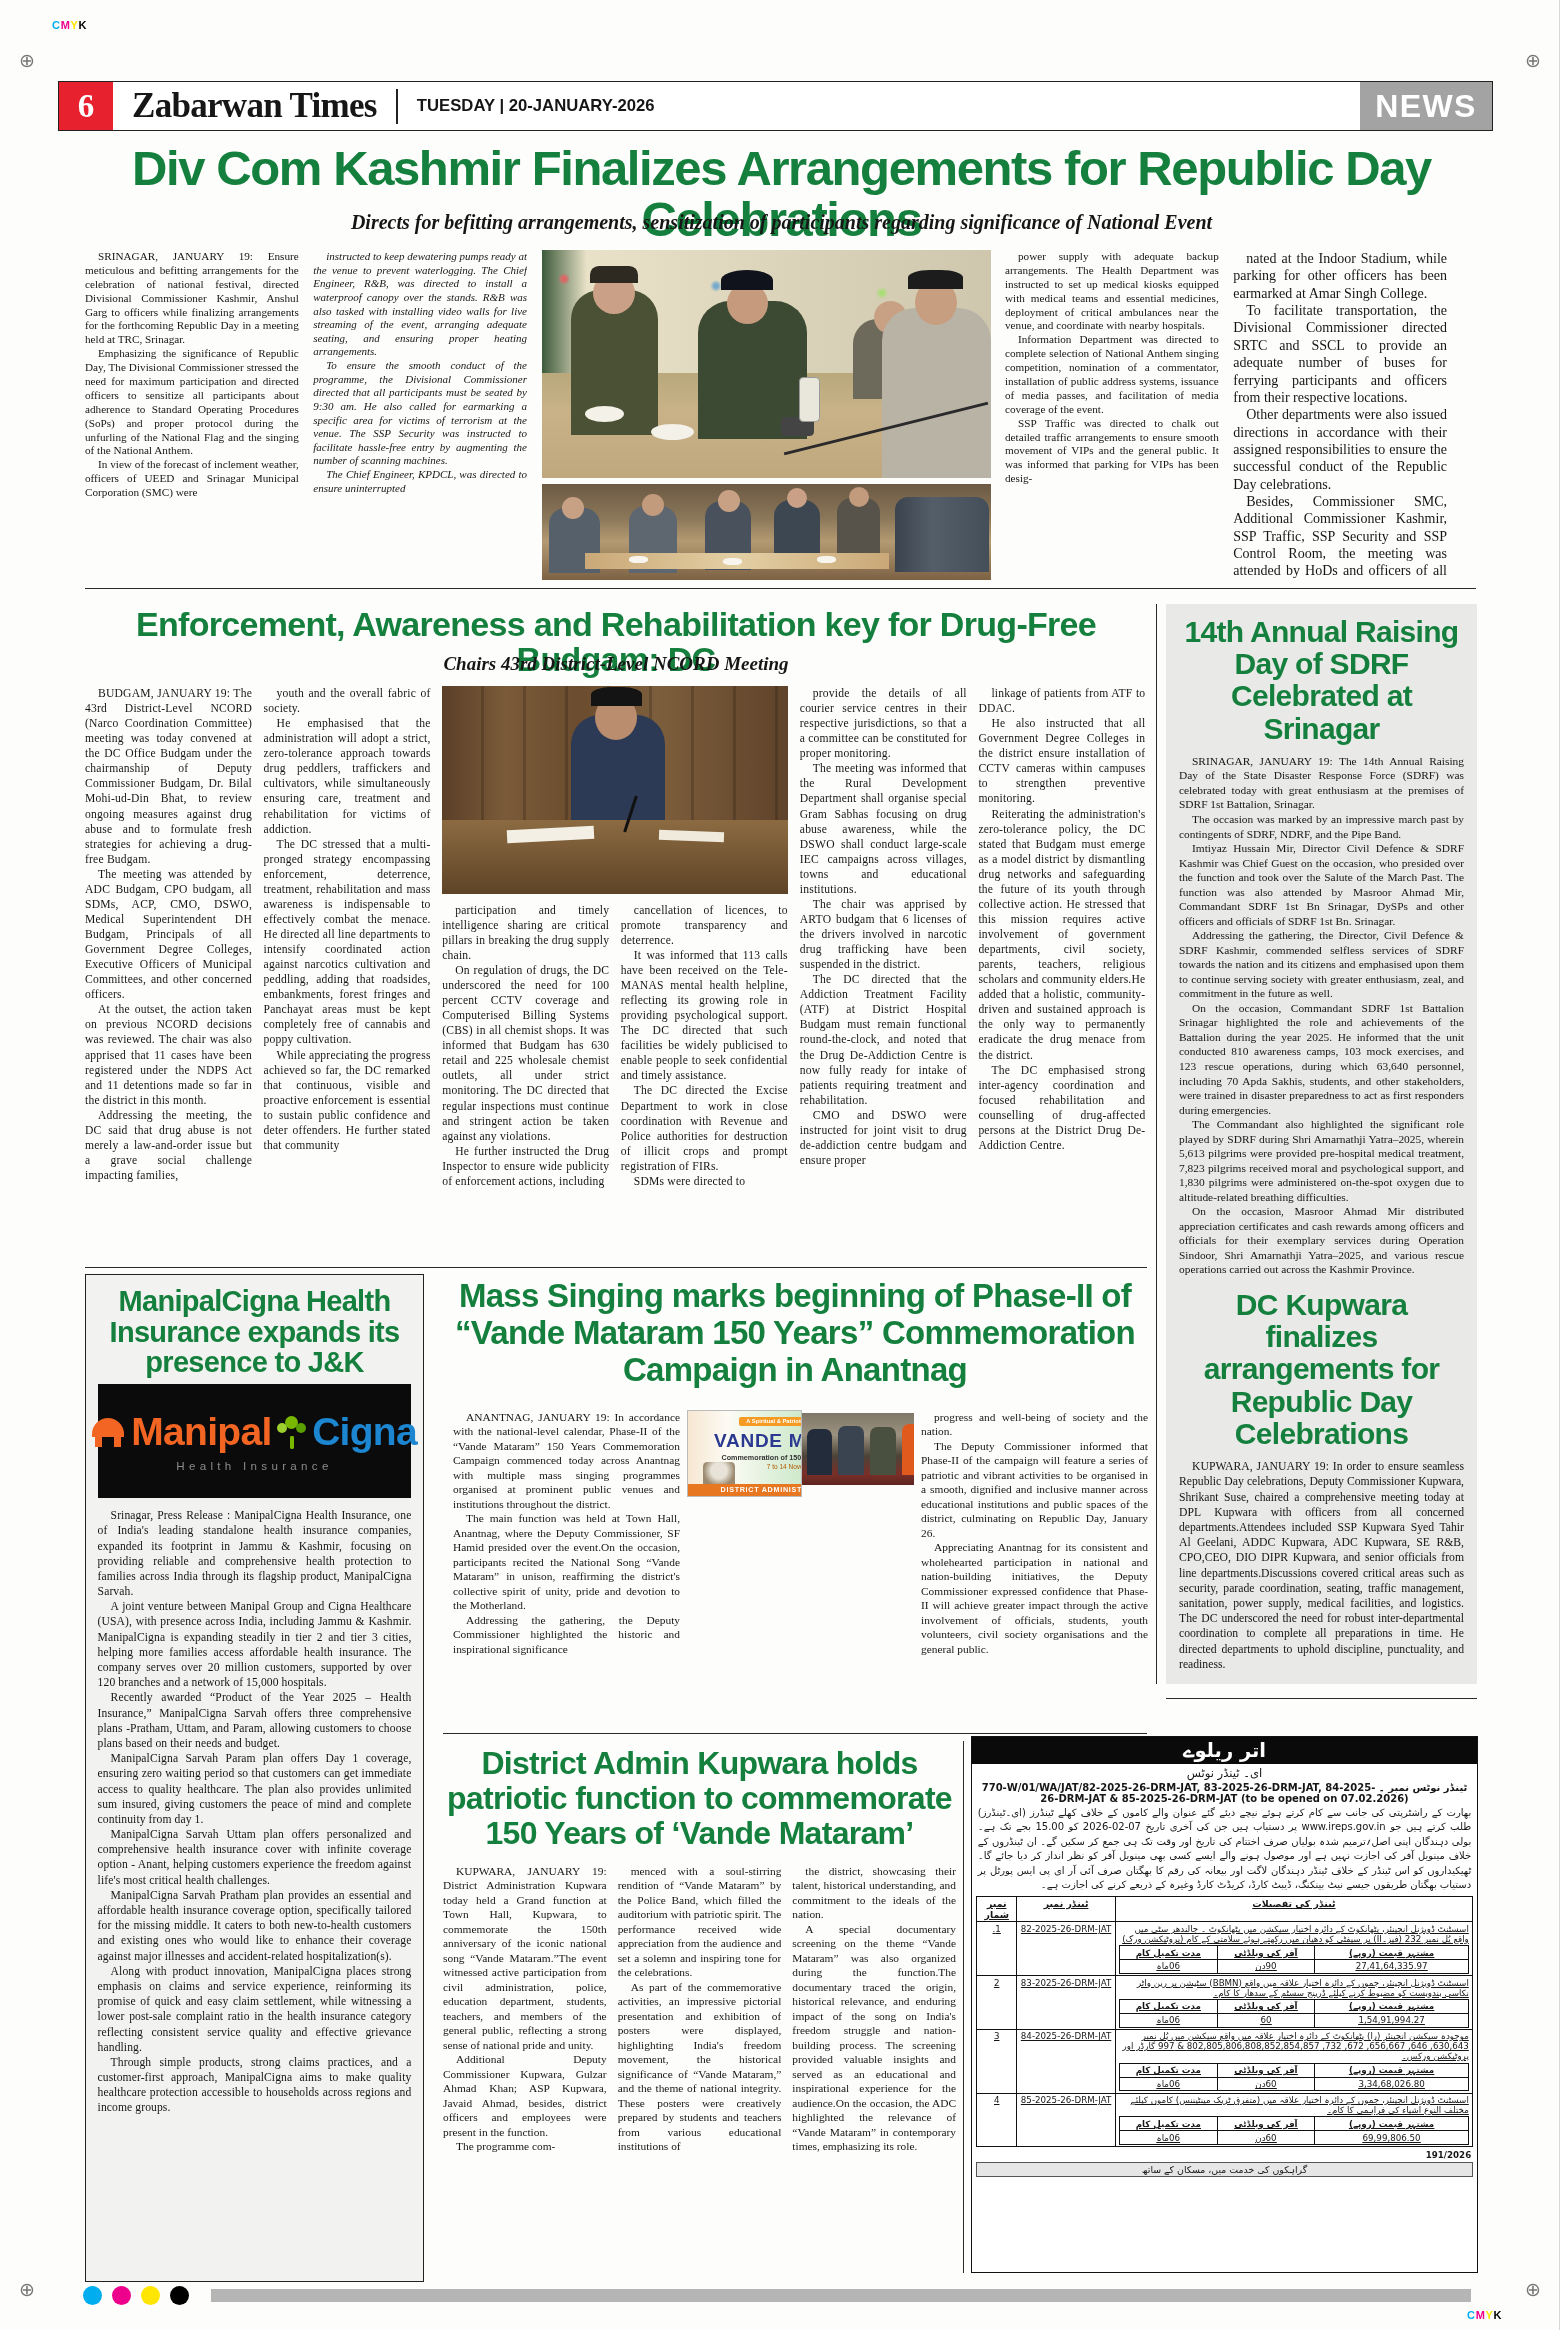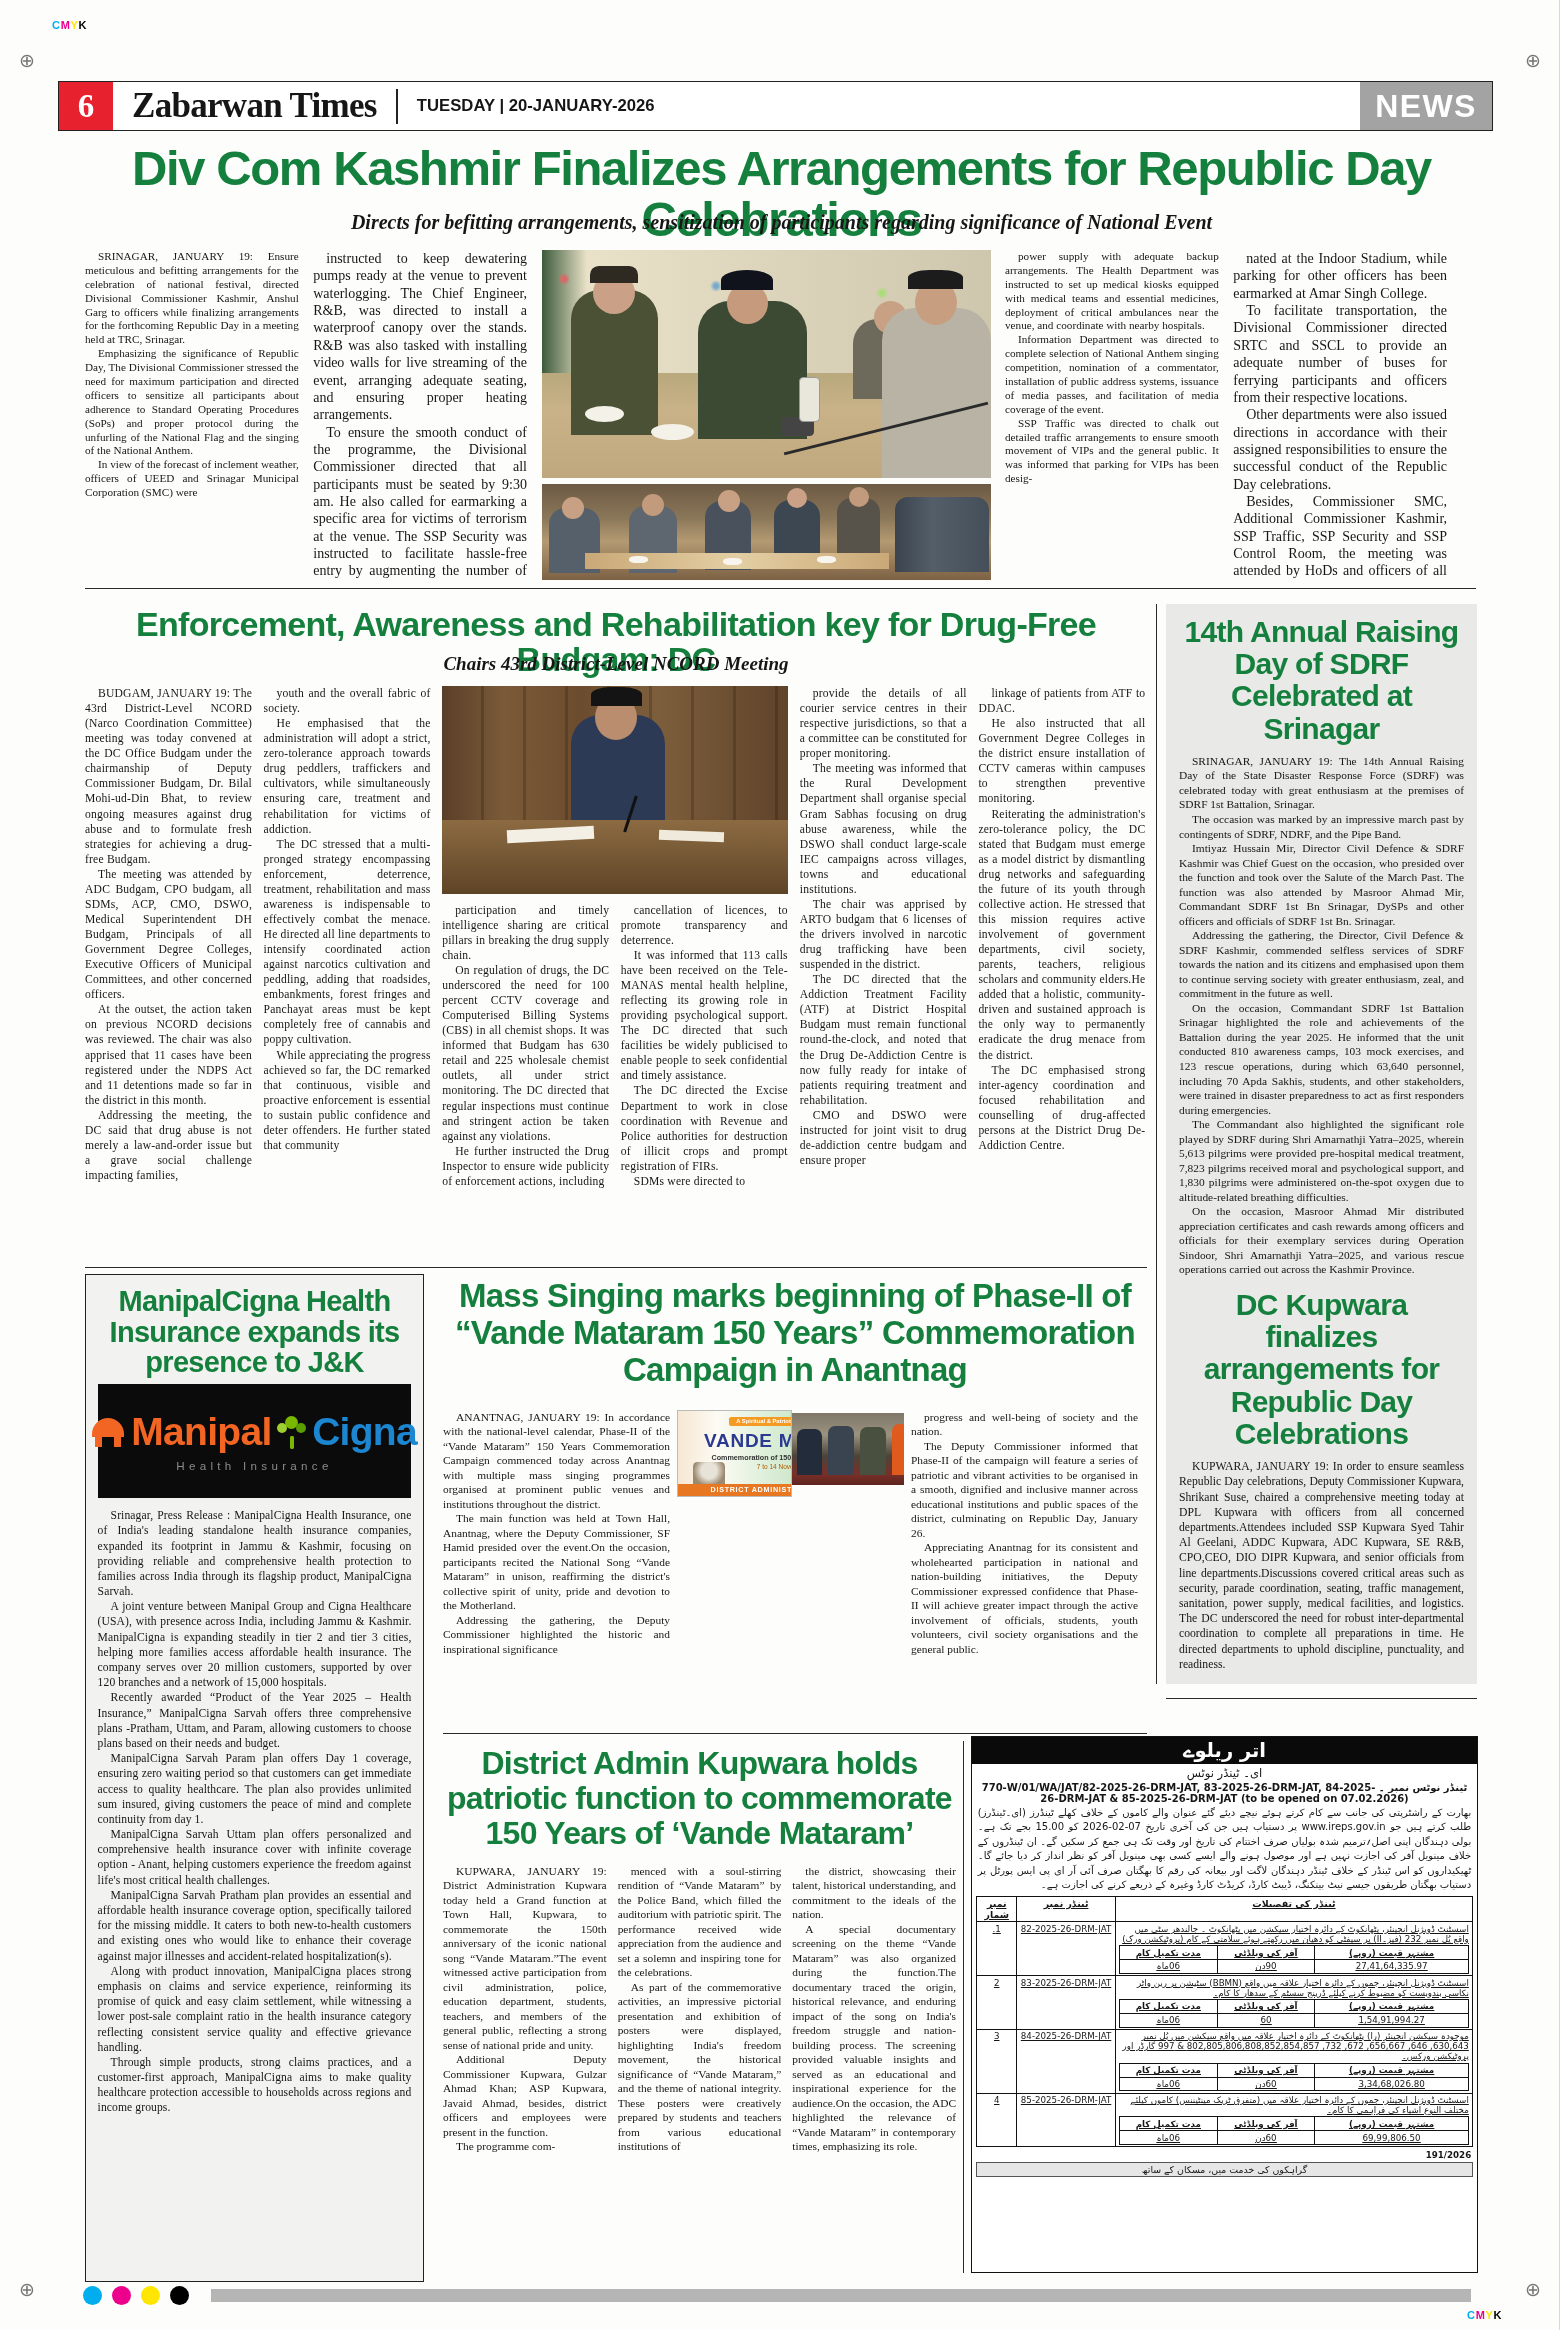--- a/index.html
+++ b/index.html
@@ -89,21 +89,21 @@
 
   <div class="abs headline" style="left:65px;top:143px;width:1433px;font-size:49px;">Div Com Kashmir Finalizes Arrangements for Republic Day Celebrations</div>
   <div class="abs kicker" style="left:65px;top:211px;width:1433px;font-size:20px;">Directs for befitting arrangements, sensitization of participants regarding significance of National Event</div>
 
   <div class="abs cols" style="left:85px;top:250px;width:1362px;height:332px;gap:14.5px;">
     <div class="col body-text" style="width:214px;font-size:11.2px;line-height:1.24;">
         <p>SRINAGAR, JANUARY 19: Ensure meticulous and befitting arrangements for the celebration of national festival, directed Divisional Commissioner Kashmir, Anshul Garg to officers while finalizing arrangements for the forthcoming Republic Day in a meeting held at TRC, Srinagar.</p>
         <p>Emphasizing the significance of Republic Day, The Divisional Commissioner stressed the need for maximum participation and directed officers to sensitize all participants about adherence to Standard Operating Procedures (SoPs) and proper protocol during the unfurling of the National Flag and the singing of the National Anthem.</p>
         <p>In view of the forecast of inclement weather, officers of UEED and Srinagar Municipal Corporation (SMC) were</p>
       </div>
-    <div class="col body-text" style="width:214px;font-size:14px;line-height:1.24;">
+    <div class="col body-text" style="width:214px;font-size:11px;line-height:1.24;font-style:italic;">
         <p>instructed to keep dewatering pumps ready at the venue to prevent waterlogging. The Chief Engineer, R&amp;B, was directed to install a waterproof canopy over the stands. R&amp;B was also tasked with installing video walls for live streaming of the event, arranging adequate seating, and ensuring proper heating arrangements.</p>
         <p>To ensure the smooth conduct of the programme, the Divisional Commissioner directed that all participants must be seated by 9:30 am. He also called for earmarking a specific area for victims of terrorism at the venue. The SSP Security was instructed to facilitate hassle-free entry by augmenting the number of scanning machines.</p>
         <p>The Chief Engineer, KPDCL, was directed to ensure uninterrupted</p>
       </div>
 
     <div style="width:449px;display:flex;flex-direction:column;gap:5.8px;">
       <div class="photo" style="width:449px;height:228px;background:linear-gradient(180deg,#c9b98a 0%,#b9a97c 55%,#c9b288 70%,#bfa87e 100%);">
         <div class="fig" style="left:0;top:0;width:449px;height:123px;background:
           radial-gradient(10px 10px at 22px 29px,#d66 20%,transparent 60%),
           radial-gradient(10px 10px at 87px 65px,#dc7 20%,transparent 60%),
@@ -267,21 +267,21 @@
         <p>ManipalCigna Sarvah Param plan offers Day 1 coverage, ensuring zero waiting period so that customers can get immediate access to quality healthcare. The plan also provides unlimited sum insured, giving customers the peace of mind and complete continuity from day 1.</p>
         <p>ManipalCigna Sarvah Uttam plan offers personalized and comprehensive health insurance cover with infinite coverage option - Anant, helping customers experience the freedom against life's most critical health challenges.</p>
         <p>ManipalCigna Sarvah Pratham plan provides an essential and affordable health insurance coverage option, specifically tailored for the missing middle. It caters to both new-to-health customers and existing ones who would like to enhance their coverage against major illnesses and accident-related hospitalization(s).</p>
         <p>Along with product innovation, ManipalCigna places strong emphasis on claims and service experience, reinforming its promise of quick and easy claim settlement, while witnessing a lower post-sale complaint ratio in the health insurance category reflecting consistent service quality and effective grievance handling.</p>
         <p>Through simple products, strong claims practices, and a customer-first approach, ManipalCigna aims to make quality healthcare protection accessible to households across regions and income groups.</p>
       </div>
   </div>
 
   <div class="abs headline" style="left:443px;top:1278px;width:704px;font-size:33px;letter-spacing:-0.7px;line-height:1.12;">Mass Singing marks beginning of Phase-II of “Vande Mataram 150 Years” Commemoration Campaign in Anantnag</div>
 
-  <div class="abs cols" style="left:443px;top:1410px;width:704px;height:317px;gap:7px;">
+  <div class="abs cols" style="left:453px;top:1410px;width:704px;height:317px;gap:7px;">
     <div class="col body-text" style="width:227px;font-size:11.4px;line-height:1.27;">
         <p>ANANTNAG, JANUARY 19: In accordance with the national-level calendar, Phase-II of the “Vande Mataram” 150 Years Commemoration Campaign commenced today across Anantnag with multiple mass singing programmes organised at prominent public venues and institutions throughout the district.</p>
         <p>The main function was held at Town Hall, Anantnag, where the Deputy Commissioner, SF Hamid presided over the event.On the occasion, participants recited the National Song “Vande Mataram” in unison, reaffirming the district's collective spirit of unity, pride and devotion to the Motherland.</p>
         <p>Addressing the gathering, the Deputy Commissioner highlighted the historic and inspirational significance</p>
       </div>
     <div style="width:227px;display:flex;flex-direction:row;">
       <div class="photo" style="width:227px;height:85px;background:linear-gradient(90deg,#f6e7d2 0%,#fdfbf4 35%,#dff0db 75%,#cfe8cc 100%);border:0.7px solid #bbb;">
         <div class="fig" style="left:51px;top:5.8px;width:130px;height:9.4px;background:#f59a23;border-radius:2.2px;color:#fff;font:bold 5.8px 'Liberation Sans',sans-serif;text-align:center;line-height:9.4px;">A Spiritual &amp; Patriotic Ode to Mother India</div>
         <div class="fig" style="left:0;top:19px;width:227px;text-align:center;font:bold 19px 'Liberation Sans',sans-serif;color:#2b3990;letter-spacing:0.7px;">VANDE MATARAM</div>
         <div class="fig" style="left:0;top:42px;width:227px;text-align:center;font:bold 7.2px 'Liberation Sans',sans-serif;color:#333;">Commemoration of 150 Years of National Song</div>

